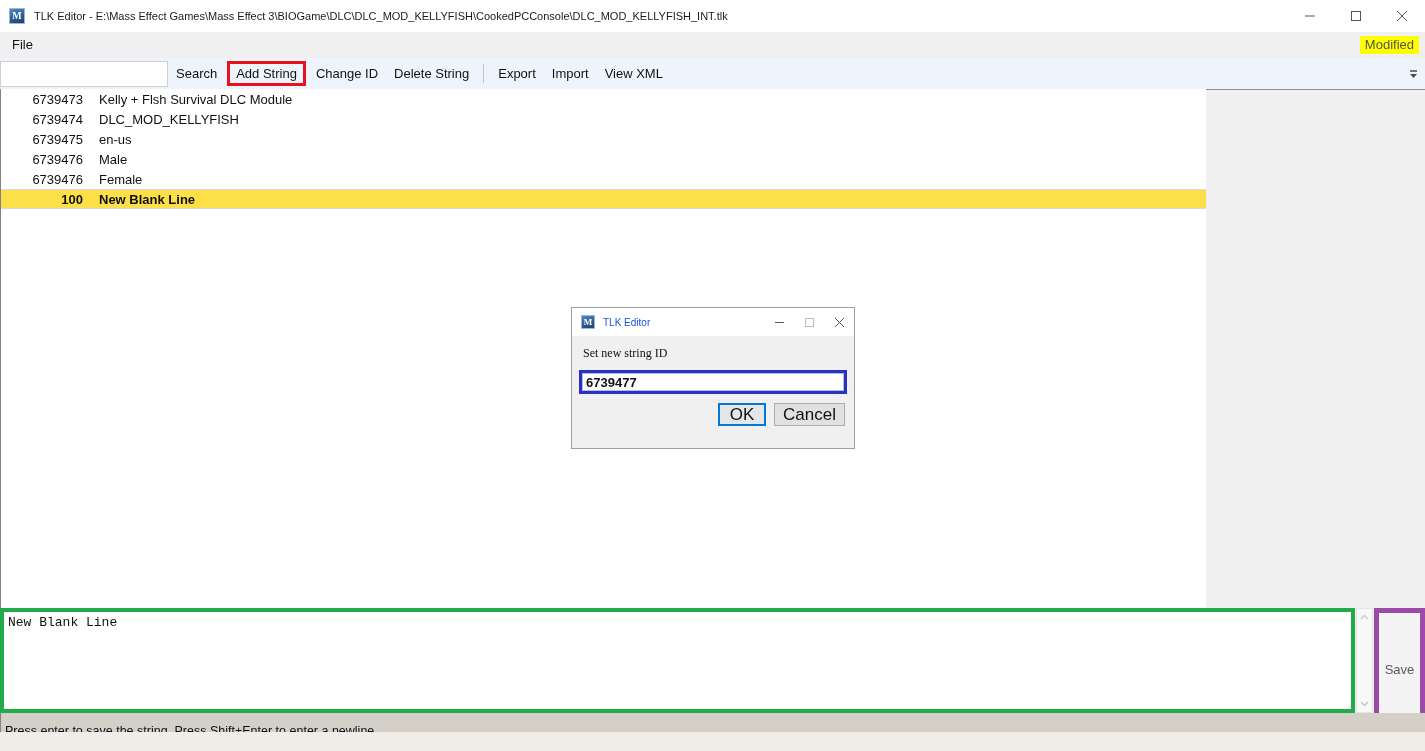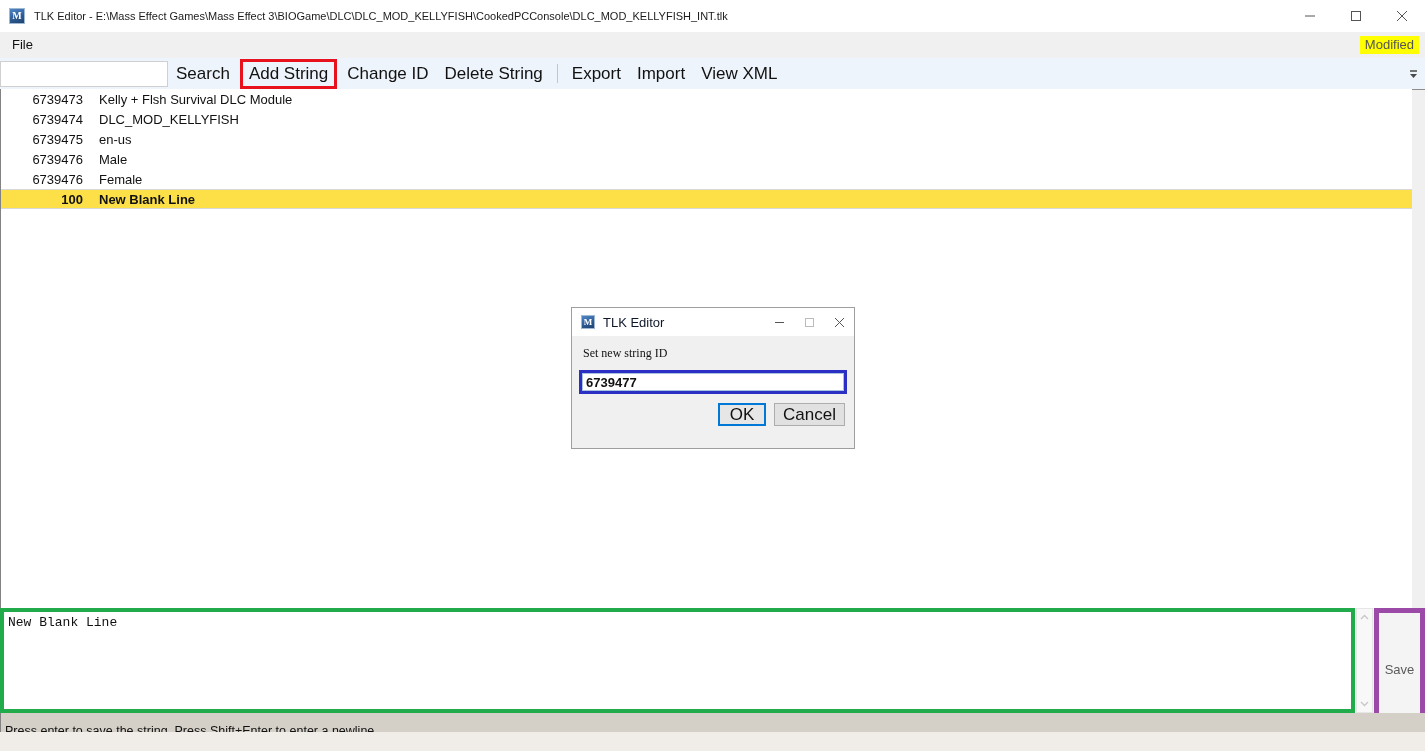--- a/index.html
+++ b/index.html
@@ -51,33 +51,33 @@
     border-bottom:1px solid #8d8d8d;
     display:flex;align-items:center;
   }
   #search-input{
     width:168px;height:26px;margin-left:0px;
     background:#ffffff;border:1px solid #cfcfcf;box-sizing:border-box;
     font-family:"Liberation Sans", sans-serif;font-size:13px;
     padding:0 4px;outline:none;color:#111;
   }
   .tbtn{
-    font-size:17px;color:#111;padding:4px 7px;margin:0 1px;white-space:nowrap;
+    font-size:13px;color:#111;padding:4px 7px;margin:0 1px;white-space:nowrap;
   }
   #btn-add-string{
     border:3px solid #e8121d;padding:2px 6px;margin:0 2px;
   }
   .tsep{width:1px;height:19px;background:#c6c6c6;margin:0 6px;}
   #toolbar-overflow{
     margin-left:auto;margin-right:4px;width:16px;height:20px;
     display:flex;flex-direction:column;align-items:center;justify-content:center;
   }
   
   #list-panel{
-    position:absolute;left:0;top:89px;width:1412px;height:519px;
+    position:absolute;left:0;top:89px;width:1206px;height:519px;
     background:#ffffff;
     border-left:1px solid #828282;
     box-sizing:border-box;
     overflow:hidden;
   }
   .row{height:20px;display:flex;align-items:center;font-size:13px;color:#111;}
   .row .id{width:82px;text-align:right;padding-right:0;}
   .row .val{margin-left:16px;white-space:nowrap;}
   .row.selected{
     background:#fde047;
@@ -125,21 +125,21 @@
   }
   #dlg-titlebar{height:28px;display:flex;align-items:center;background:#ffffff;}
   #dlg-icon{
     width:14px;height:14px;margin-left:9px;margin-right:8px;
     background:linear-gradient(160deg,#4f86c6 0%,#2f5d96 55%,#20426e 100%);
     border:1px solid #9fb8d4;box-sizing:border-box;
     display:flex;align-items:center;justify-content:center;
     color:#fff;font-size:9px;font-weight:bold;line-height:1;
     font-family:"Liberation Serif", serif;
   }
-  #dlg-title-text{font-size:13px;color:#0f172a;}
+  #dlg-title-text{font-size:10px;color:#1d4ed8;}
   #dlg-wincontrols{margin-left:auto;display:flex;}
   .dwbtn{width:30px;height:28px;display:flex;align-items:center;justify-content:center;}
   #dlg-label{padding:10px 0 0 11px;font-size:12px;color:#111;font-family:Liberation Serif, serif;}
   #dlg-input-frame{
     margin:9px 7px 0 7px;border:3px solid #2b2fc4;box-sizing:border-box;height:24px;
     display:flex;align-items:center;
   }
   #dlg-input{
     flex:1;height:100%;border:1px solid #a8c3dd;box-sizing:border-box;
     background:#ffffff;font-family:"Liberation Sans", sans-serif;font-size:13px;

